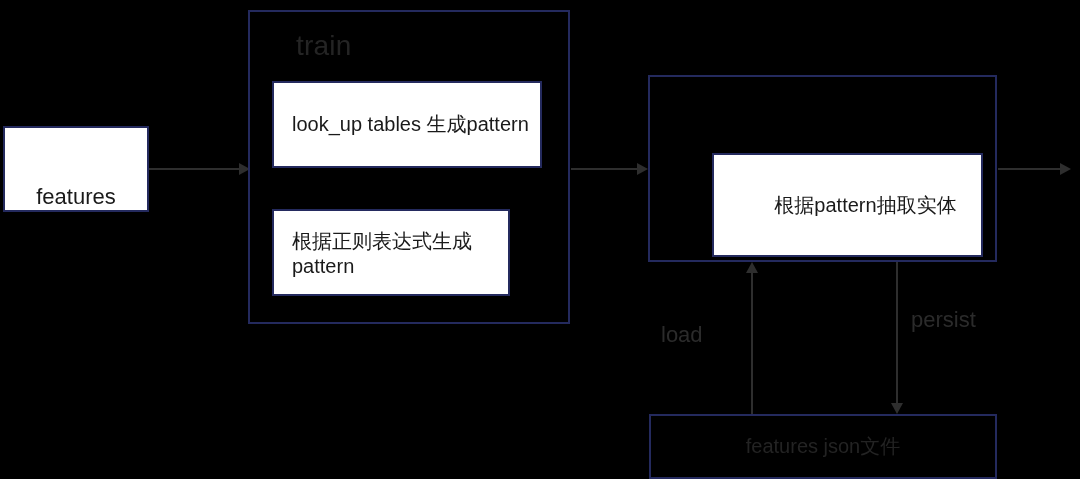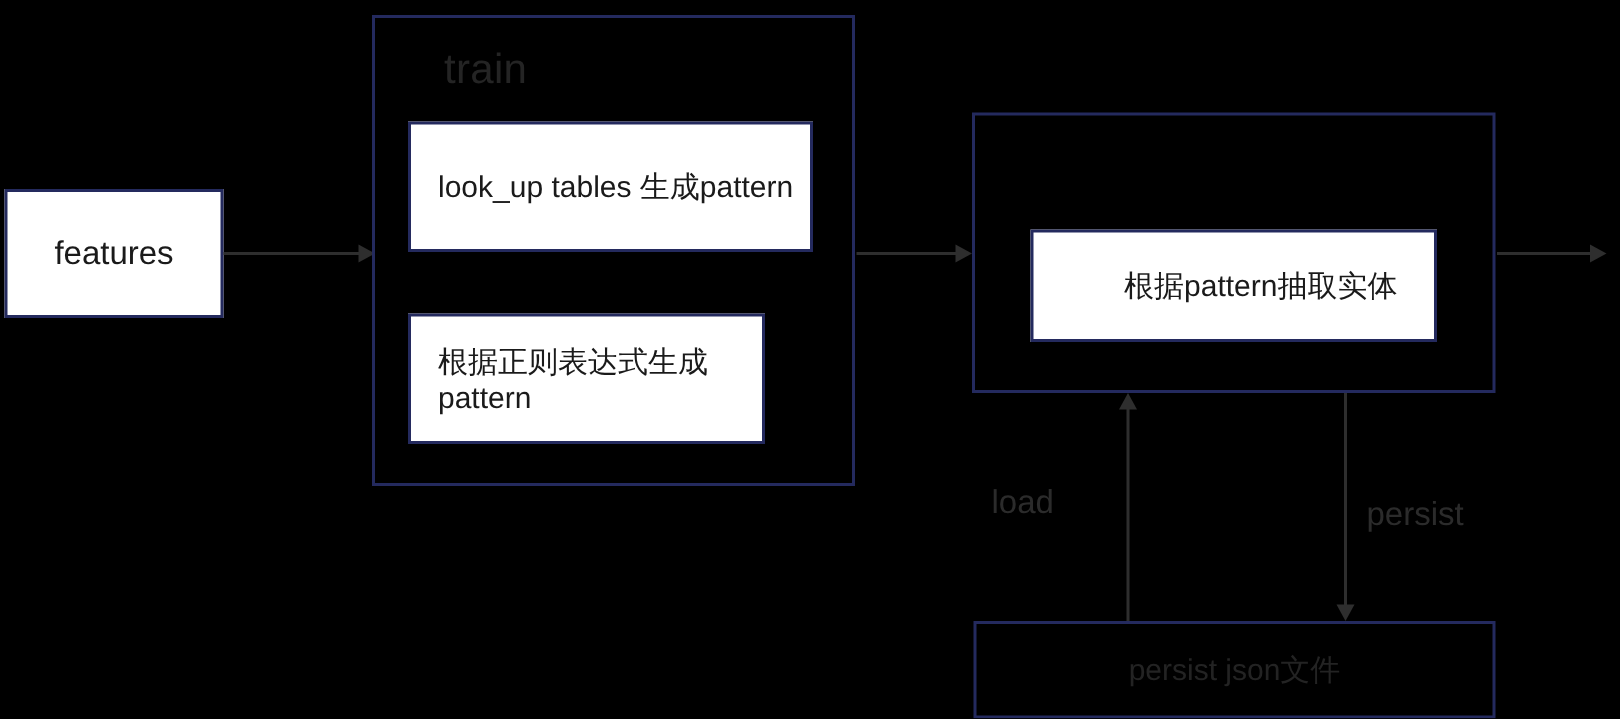--- a/index.html
+++ b/index.html
@@ -101,21 +101,21 @@
     font-size: 22px;
     white-space: nowrap;
     margin-top: 11px;
   }
 </style>
 </head>
 <body>
 
 <div id="canvas">
 
-  <div class="white-box center" style="left:3px; top:126px; width:146px; height:86px; font-size:22px;">
+  <div class="white-box center" style="left:3px; top:126px; width:146px; height:86px; font-size:22px;align-items:flex-end;">
     <span>features</span>
   </div>
 
   <div class="edge">
     <div class="edge-line-h" style="left:149px; top:168px; width:92px;"></div>
     <div class="arrow-right" style="left:239px; top:163px;"></div>
   </div>
 
   <div class="group-box" style="left:248px; top:10px; width:322px; height:314px;"></div>
   <div class="group-label" style="left:296px; top:30px;">train</div>
@@ -128,38 +128,38 @@
     <span>根据正则表达式生成pattern</span>
   </div>
 
   <div class="edge">
     <div class="edge-line-h" style="left:571px; top:168px; width:68px;"></div>
     <div class="arrow-right" style="left:637px; top:163px;"></div>
   </div>
 
   <div class="group-box" style="left:648px; top:75px; width:349px; height:187px;"></div>
 
-  <div class="white-box center" style="left:687px; top:153px; width:271px; height:75px;padding-left:36px;">
+  <div class="white-box center" style="left:712px; top:153px; width:271px; height:104px;padding-left:36px;">
     <span>根据pattern抽取实体</span>
   </div>
 
   <div class="edge">
     <div class="edge-line-h" style="left:998px; top:168px; width:64px;"></div>
     <div class="arrow-right" style="left:1060px; top:163px;"></div>
   </div>
 
   <div class="edge">
     <div class="edge-line-v" style="left:751px; top:272px; width:2px; height:143px;"></div>
     <div class="arrow-up" style="left:746px; top:262px;"></div>
   </div>
   <div class="edge-label" style="left:661px; top:311px;">load</div>
 
   <div class="edge">
     <div class="edge-line-v" style="left:896px; top:262px; width:2px; height:142px;"></div>
     <div class="arrow-down" style="left:891px; top:403px;"></div>
   </div>
-  <div class="edge-label" style="left:911px; top:319px;">persist</div>
+  <div class="edge-label" style="left:911px; top:296px;">persist</div>
 
   <div class="plain-box" style="left:649px; top:414px; width:348px; height:65px;">
-    <span>persist json文件</span>
+    <span>features json文件</span>
   </div>
 
 </div>
 
 </body></html>

